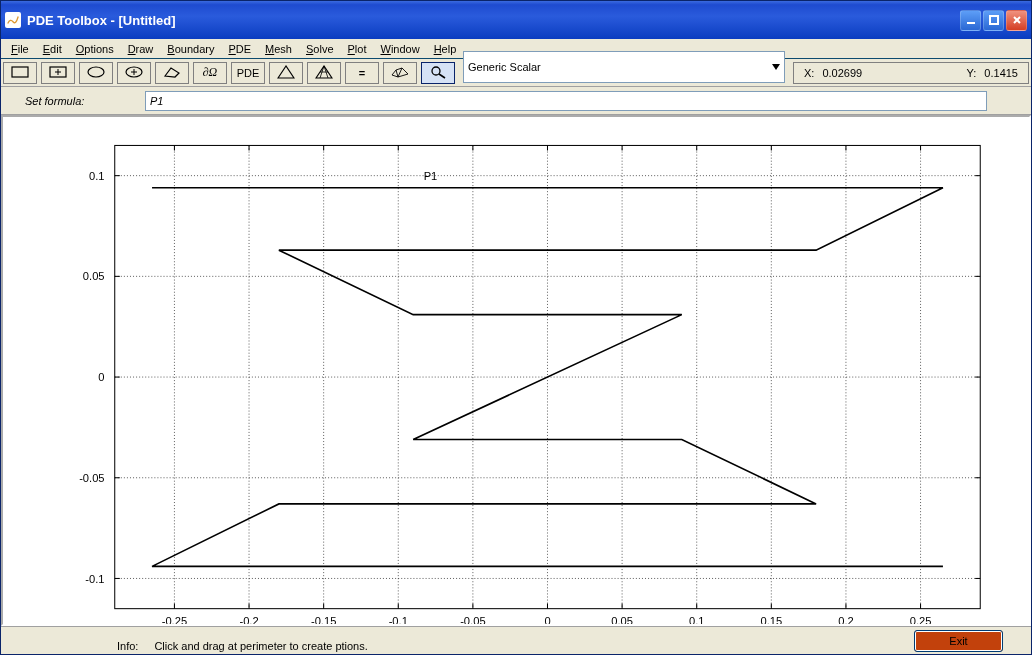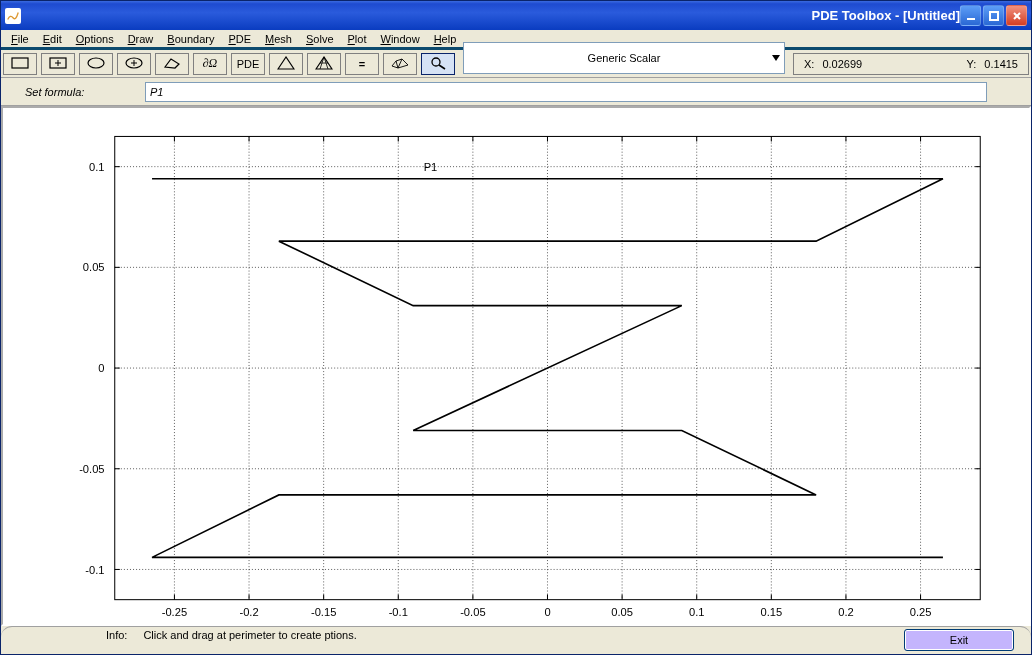--- a/index.html
+++ b/index.html
@@ -1,48 +1,48 @@
 <!DOCTYPE html>
 <html><head>
 <meta charset="utf-8">
 <style>
   * { box-sizing: border-box; }
   body { margin: 0; font-family: "Tahoma", sans-serif; font-size: 11px; background: #ece9d8; user-select: none; }
   .window { width: 1032px; height: 655px; border: 1px solid #0a246a; background: #ece9d8; display: flex; flex-direction: column; }
-  .titlebar { height: 29px; background: linear-gradient(to bottom, #3a6ae0 0%, #1e4bd0 10%, #2a5bdc 40%, #0a3cc0 100%); display: flex; align-items: center; padding: 0 4px; color: #fff; font-weight: bold; font-size: 13px; text-align: right; }
+  .titlebar { height: 38px; background: linear-gradient(to bottom, #3a6ae0 0%, #1e4bd0 10%, #2a5bdc 40%, #0a3cc0 100%); display: flex; align-items: center; padding: 0 4px; color: #fff; font-weight: bold; font-size: 13px; }
   .title-icon { width: 16px; height: 16px; margin-right: 4px; background: #fff; border-radius: 2px; display: inline-flex; align-items: center; justify-content: center; }
   .title-icon svg { width: 14px; height: 14px; }
   .title-text { flex: 1; padding-left: 2px; }
   .winbtns { display: flex; gap: 2px; }
   .winbtn { width: 21px; height: 21px; border-radius: 3px; border: 1px solid #fff3; display: flex; align-items: center; justify-content: center; font-weight: bold; color: #fff; cursor: pointer; }
   .winbtn.min, .winbtn.max { background: linear-gradient(to bottom,#5d9ef7,#2a68d4); }
   .winbtn.close { background: linear-gradient(to bottom,#f0917e,#d43e24); }
-  .menubar { display: flex; height: 20px; background: #ece9d8; border-bottom: 3px solid #0c4a6e; padding: 2px 4px; gap: 2px; align-items: center; }
+  .menubar { display: flex; height: 20px; background: #ece9d8; border-bottom: 1px solid #0c4a6e; padding: 2px 4px; gap: 2px; align-items: center; }
   .menuitem { padding: 1px 6px; cursor: default; }
   .mchar { text-decoration: underline; }
   .toolbar { display: flex; height: 28px; background: #ece9d8; border-bottom: 1px solid #a0a0a0; align-items: center; padding: 2px; }
   .tbtn { width: 34px; height: 22px; margin-right: 4px; border: 1px solid #808080; background: #ece9d8; display: flex; align-items: center; justify-content: center; cursor: pointer; }
   .tbtn.active { border: 1px solid #0a246a; background: #d6e2f5; }
-  .tdrop { flex: 1; height: 20px; border: 1px solid #7f9db9; background: #fff; margin: 0 4px 11px 4px; display: flex; align-items: center; padding: 15px 4px; position: relative; justify-content: center; }
+  .tdrop { flex: 1; height: 20px; border: 1px solid #7f9db9; background: #fff; margin: 0 4px 11px 4px; display: flex; align-items: center; padding: 15px 4px; position: relative; }
   .tdrop .arrow { position: absolute; right: 4px; top: 50%; margin-top: -3px; width: 0; height: 0; border-left: 4px solid transparent; border-right: 4px solid transparent; border-top: 6px solid #000; }
   .coords { width: 236px; height: 22px; border: 1px solid #808080; background: #ece9d8; display: flex; align-items: center; justify-content: space-between; padding: 0 10px; margin-left: 4px; }
   .coord-pair { display: flex; align-items: center; gap: 8px; }
   .formula-row { display: flex; align-items: center; height: 28px; border-bottom: 1px solid #a0a0a0; padding: 3px 12px; background: #ece9d8; font-style: italic; }
   .formula-label { width: 132px; padding-left: 12px; }
   .formula-input { flex: 1; height: 20px; border: 1px solid #7f9db9; background: #fff; padding: 0 4px; font: inherit; margin-right: 32px; }
   .plot-area { flex: 1; background: #fff; border: 2px inset #fff; display: flex; flex-direction: column; overflow: hidden; position: relative; }
   .plot-canvas { flex: 1; position: relative; }
   .axes-svg { width: 100%; height: 100%; display: block; }
   .grid-line { stroke: #202020; stroke-dasharray: 1 2; stroke-width: 0.7; }
   .axis-box { fill: none; stroke: #000; stroke-width: 1; }
   .shape-line { fill: none; stroke: #000; stroke-width: 1.6; }
   .tick-label { font: 11px Arial; fill: #000; }
-  .statusbar { height: 28px; background: #ece9d8; border-top: 1px solid #a0a0a0; display: flex; align-items: flex-start; padding: 2px 5px; border-radius: 11px; }
+  .statusbar { height: 28px; background: #ece9d8; border-top: 1px solid #a0a0a0; display: flex; align-items: flex-end; padding: 2px 16px; }
   .status-info { display: flex; gap: 16px; padding-left: 100px; }
-  .exit-btn { margin-left: auto; width: 110px; height: 22px; border: 1px solid #003c74; background: #c4b5fd; border-radius: 3px; display: flex; align-items: center; justify-content: center; cursor: pointer; margin-right: 12px; box-shadow: inset 0 0 0 1px #fff; }
+  .exit-btn { margin-left: auto; width: 89px; height: 22px; border: 1px solid #003c74; background: #c2410c; border-radius: 3px; display: flex; align-items: center; justify-content: center; cursor: pointer; margin-right: 12px; box-shadow: inset 0 0 0 1px #fff; }
   .plbl { font: 11px Arial; fill: #000; }
 </style>
 </head>
 <body>
 
 <div class="window">
 
   <div class="titlebar">
     <span class="title-icon">
       <svg viewBox="0 0 16 16">

